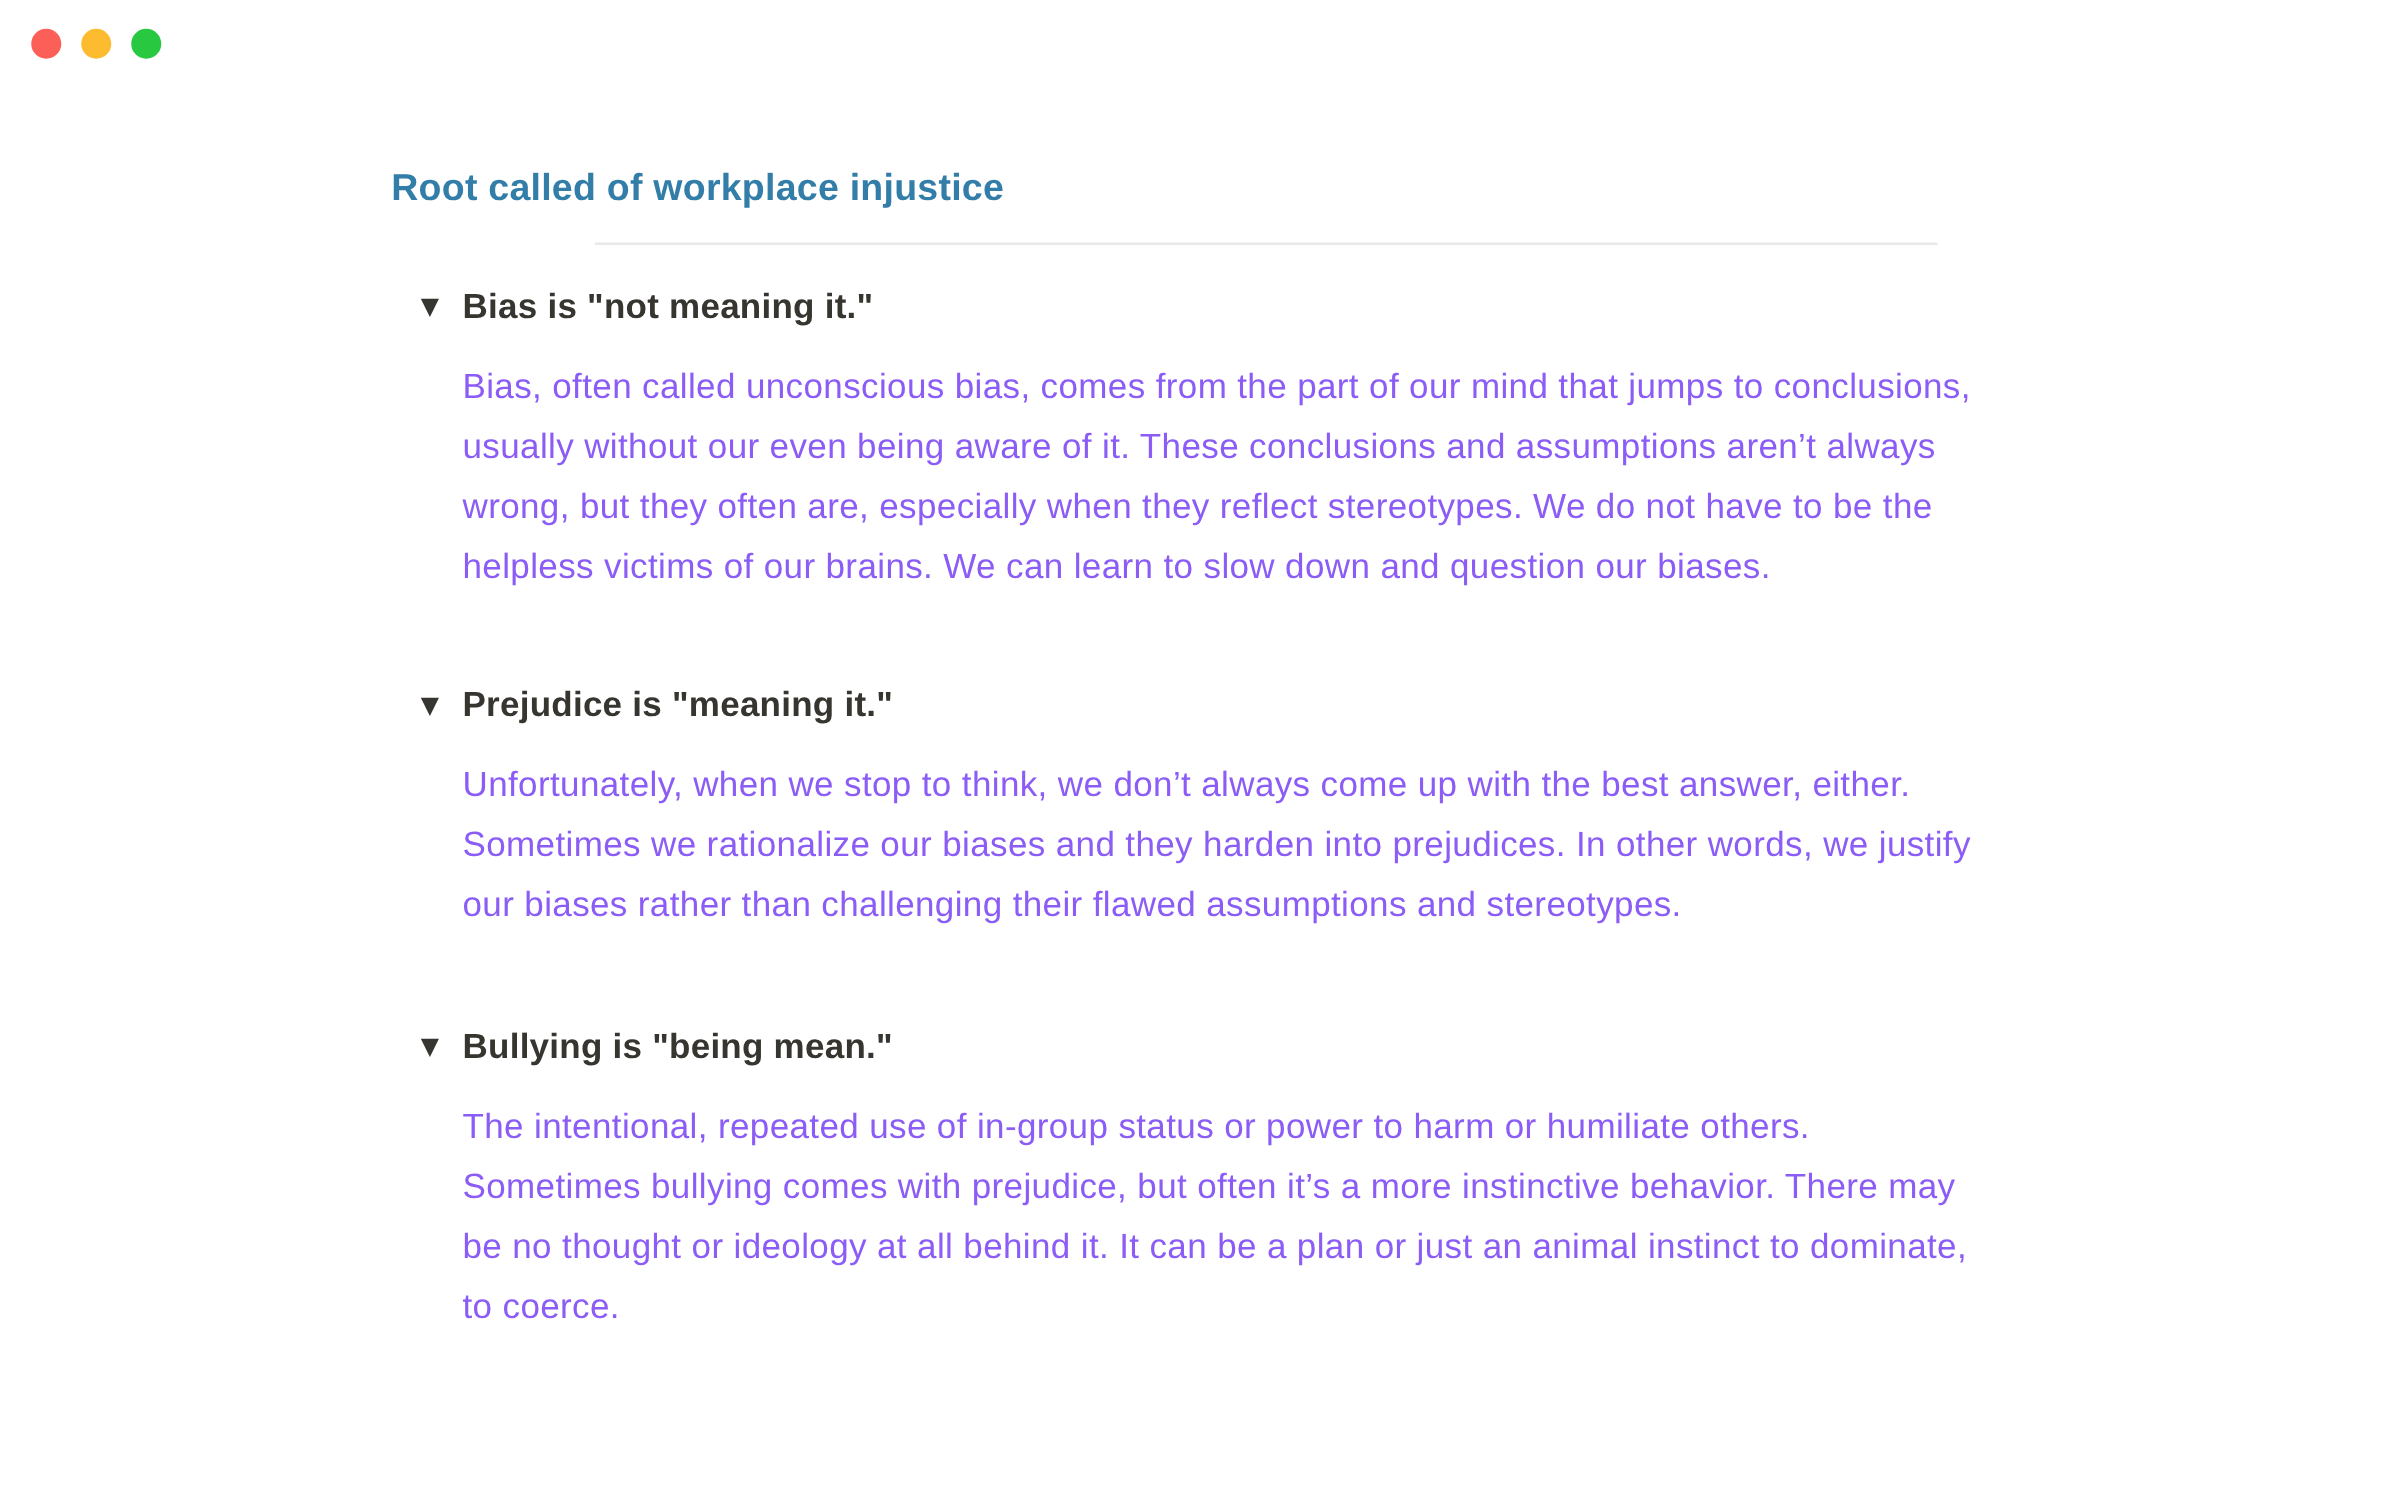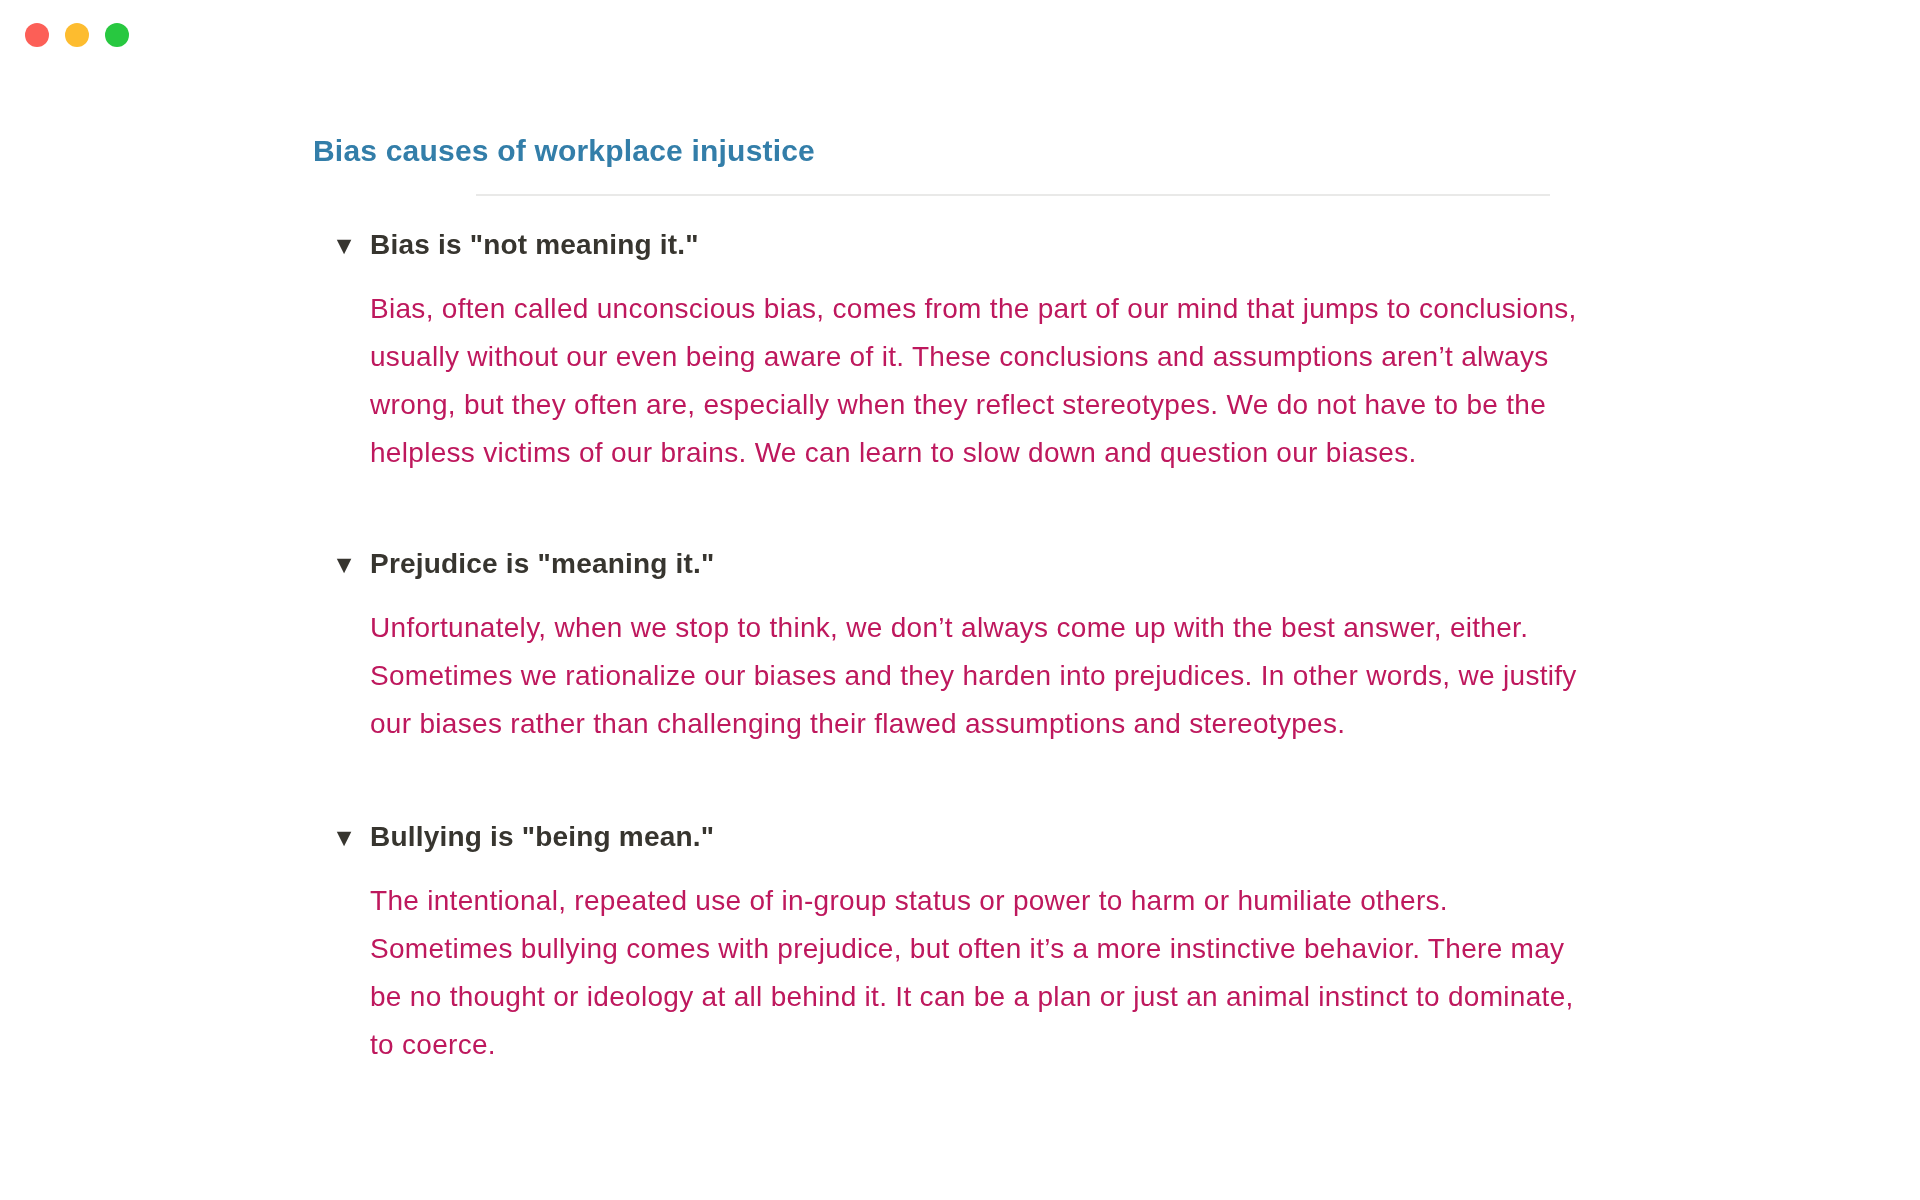--- a/index.html
+++ b/index.html
@@ -86,37 +86,37 @@
     color: #37352f;
     letter-spacing: 0.2px;
   }
 
   .toggle-body {
     margin: 21px 0 0 57px;
     max-width: 1340px;
     font-size: 28px;
     line-height: 48px;
     font-weight: 400;
-    color: #be185d;
+    color: #8b5cf6;
     letter-spacing: 0.3px;
     white-space: pre-line;
   }
 </style>
 </head>
 <body>
 
 <div class="traffic-lights">
   <span class="traffic-light" style="background-color: rgb(252, 95, 87);"></span>
   <span class="traffic-light" style="background-color: rgb(253, 188, 47);"></span>
   <span class="traffic-light" style="background-color: rgb(40, 200, 64);"></span>
 </div>
 
 <div class="content">
 
-  <h1 class="page-title">Bias causes of workplace injustice</h1>
+  <h1 class="page-title">Root called of workplace injustice</h1>
 
   <hr class="divider">
 
   <section class="toggle-block first">
     <div class="toggle-row">
       <span class="toggle-triangle">▼</span>
       <h2 class="toggle-heading">Bias is "not meaning it."</h2>
     </div>
     <p class="toggle-body">Bias, often called unconscious bias, comes from the part of our mind that jumps to conclusions,
 usually without our even being aware of it. These conclusions and assumptions aren’t always

